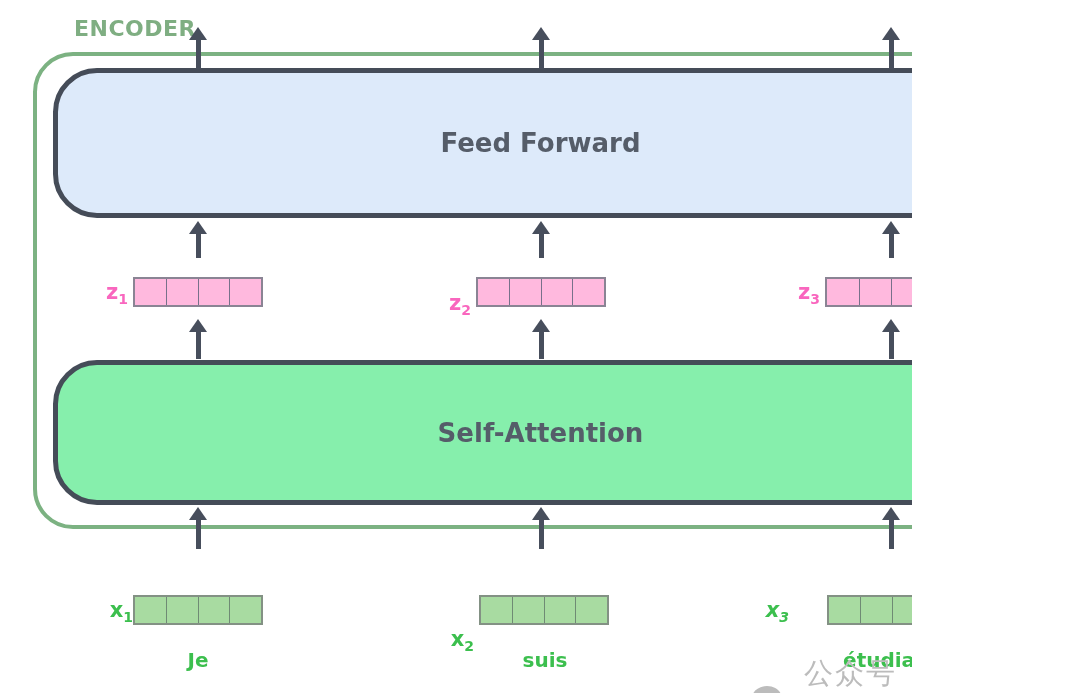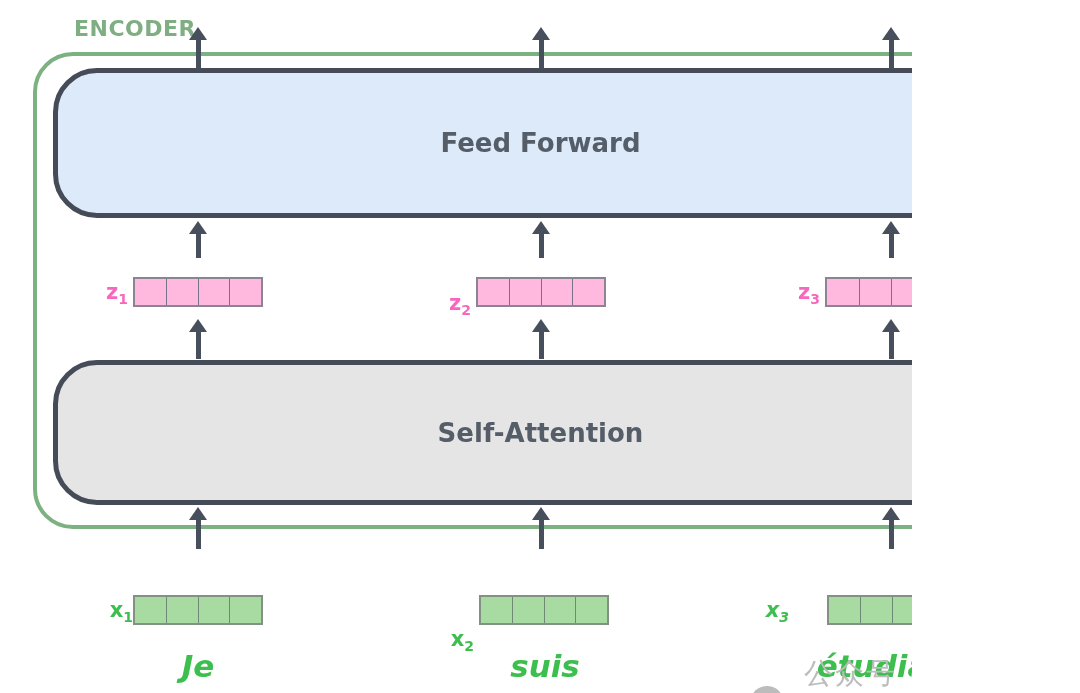--- a/index.html
+++ b/index.html
@@ -26,21 +26,21 @@
   }
   
   .block{
     position:absolute;left:53px;width:975px;
     border:5px solid #454c58;border-radius:44px;
     box-sizing:border-box;
     display:flex;align-items:center;justify-content:center;
     font-size:26px;font-weight:600;color:#555d69;
   }
   .block.ff{top:68px;height:150px;background:#ddeafa;}
-  .block.sa{top:360px;height:145px;background:#e5e5e5;}
+  .block.sa{top:360px;height:145px;background:#86efac;}
   
   .arrow{position:absolute;width:18px;}
   .arrow .stem{
     position:absolute;left:6.5px;top:10px;bottom:0;width:5px;
     background:#474e5c;
   }
   .arrow .head{
     position:absolute;left:0;top:0;
     width:0;height:0;
     border-left:9px solid transparent;
@@ -63,21 +63,21 @@
     text-align:right;line-height:30px;
     font-size:21px;font-weight:700;
   }
   .vec-label sub{font-size:14px;line-height:0;}
   .vec-label.pink{color:#f966be;}
   .vec-label.green{color:#3cbf4e;}
   
   .word{
     position:absolute;top:648px;width:200px;
     text-align:center;
-    font-size:31px;font-weight:700;color:#3cbf4e;font-style:italic;
+    font-size:20px;font-weight:700;color:#3cbf4e;
   }
   
   .watermark{
     position:absolute;left:750px;top:630px;
     display:flex;align-items:center;gap:10px;
     color:#bcbcbc;
   }
   .watermark .wm-text{
     font-size:29px;letter-spacing:2px;
     font-family:"DejaVu Sans","Liberation Sans",sans-serif;

